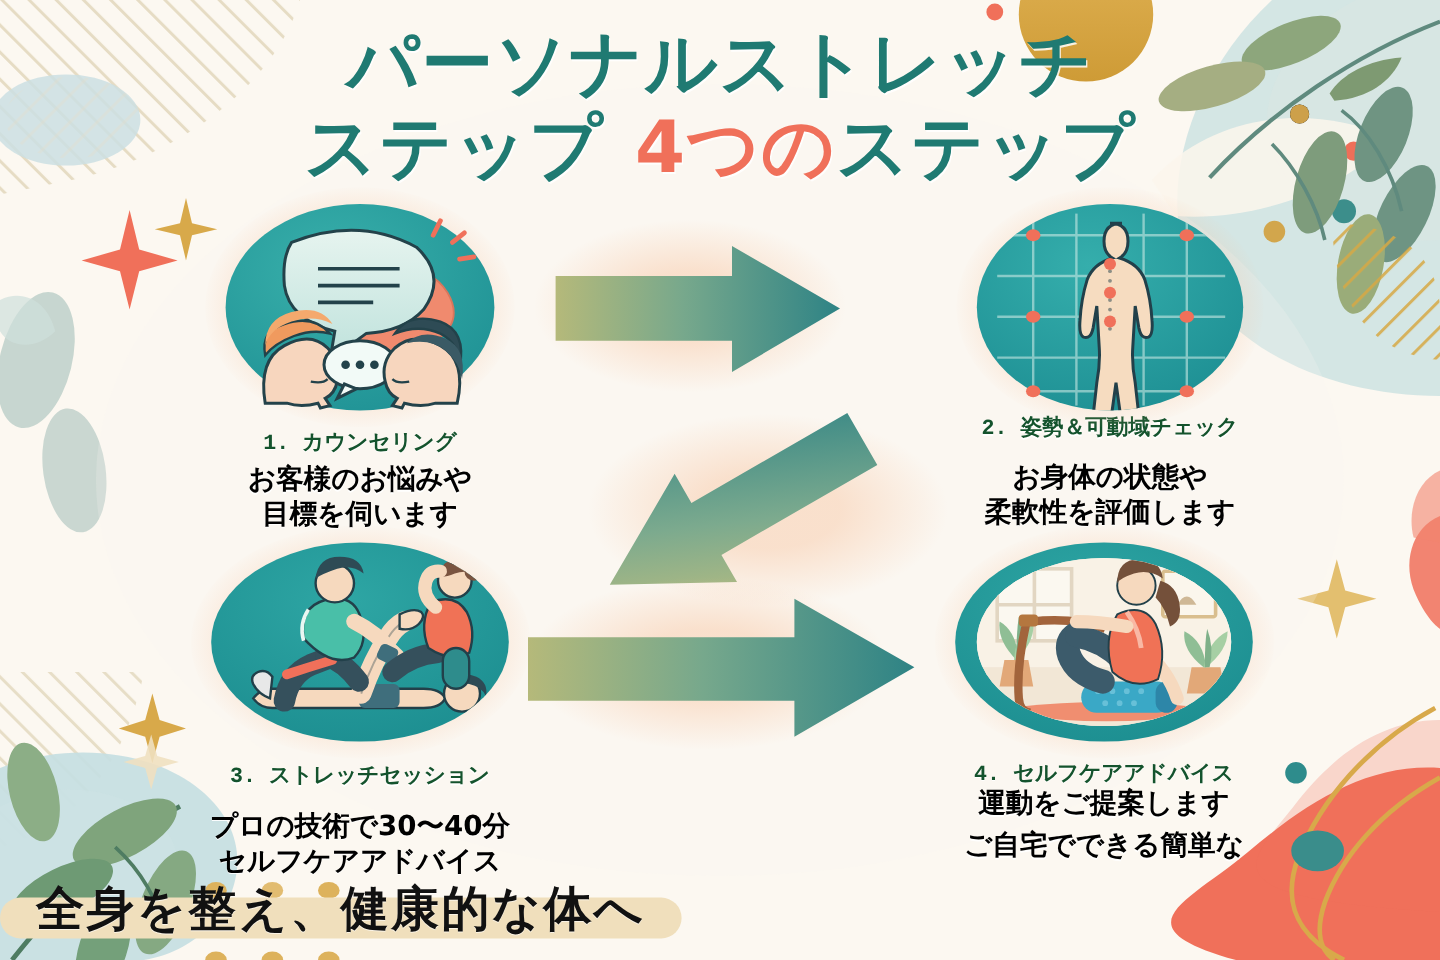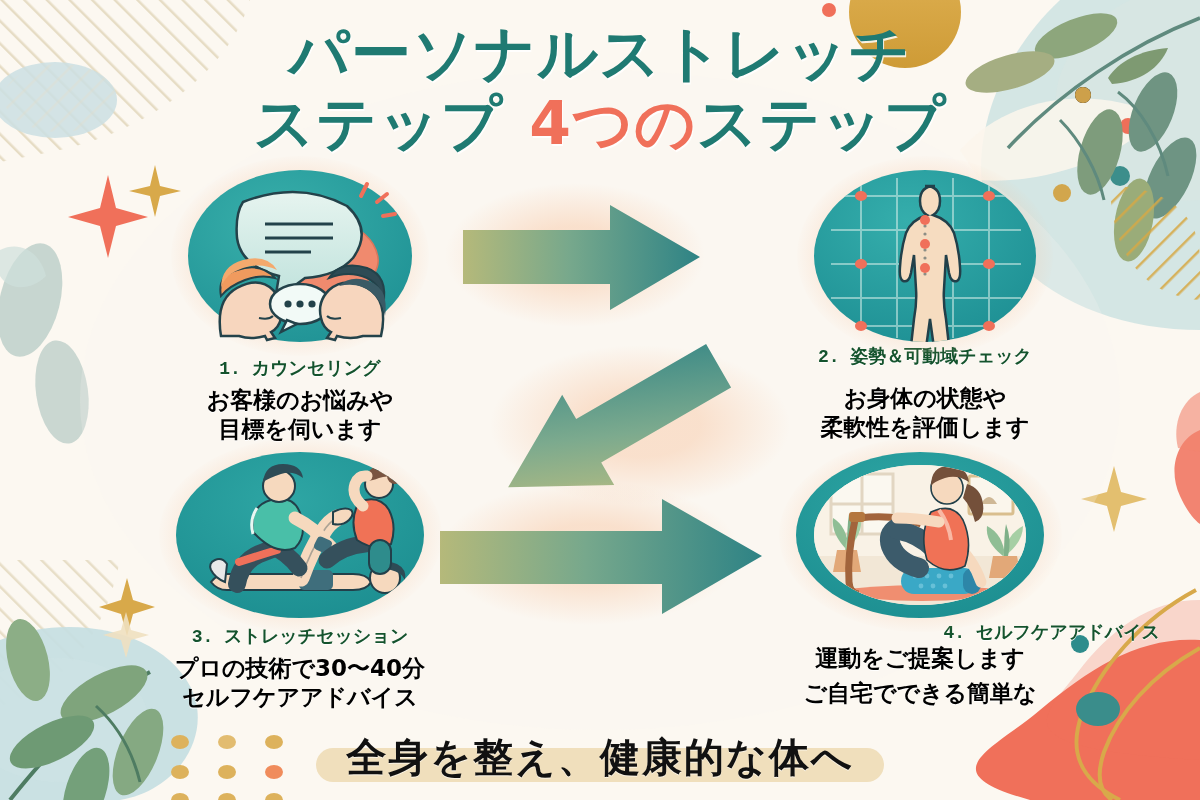--- a/index.html
+++ b/index.html
@@ -65,21 +65,21 @@
   }
 
   
   #step-1 { left:90px;  top:168px; width:420px; }
   #step-2 { left:690px; top:168px; width:470px; }
   #step-3 { left:60px;  top:450px; width:480px; }
   #step-4 { left:680px; top:450px; width:480px; }
 
   
   .bottom-banner {
-    position:absolute; left:0; top:726px; width:1200px; text-align:center;font-family:Liberation Mono, monospace;
+    position:absolute; left:0; top:726px; width:1200px; text-align:left;font-family:Liberation Mono, monospace;
   }
   .banner-inner {
     display:inline-block; position:relative;
     padding:4px 30px 6px 30px;
   }
   .banner-pill {
     position:absolute; left:0; right:0; top:22px; height:34px;
     background:#F0DFBC; border-radius:18px; z-index:0;
   }
   .banner-text {
@@ -423,22 +423,22 @@
               <circle cx="222" cy="26" r="8" fill="#7A5440"></circle>
               <path d="M192,30 q4,-16 20,-14 q14,2 14,14 q-10,-6 -20,-2 q-10,4 -14,2 Z" fill="#7A5440"></path>
 
               <path d="M190,56 q-12,-10 -8,-22 q3,-9 12,-8" stroke="#F6D9BE" stroke-width="11" fill="none" stroke-linecap="round"></path>
 
               <rect x="196" y="90" width="22" height="34" rx="11" fill="#2E8C8C" stroke="#22404A" stroke-width="2"></rect>
             </g>
           </g>
         </svg>
       </div>
-      <div class="step-title" style="margin-top:4px;">3. ストレッチセッション</div>
-      <div class="step-desc" style="margin-top:6px;">プロの技術で30〜40分</div>
+      <div class="step-title" style="margin-top:14px;">3. ストレッチセッション</div>
+      <div class="step-desc" style="margin-top:17px;">プロの技術で30〜40分</div>
       <div class="step-desc">セルフケアアドバイス</div>
     </div>
 
     <div class="step" id="step-4">
       <div class="step-ill" style="width:255px;height:170px;">
         <div class="glow"></div>
         <svg class="circle-svg" width="255" height="170" viewBox="0 0 255 170">
           <defs>
             <radialGradient id="c4g" cx="0.45" cy="0.3" r="0.85">
               <stop offset="0%" stop-color="#2EA6A4"></stop>
@@ -512,21 +512,21 @@
               <path d="M146,72 q-24,-4 -42,-4" stroke="#F6D9BE" stroke-width="11" fill="none" stroke-linecap="round"></path>
 
               <circle cx="154" cy="38" r="16" fill="#F6D9BE" stroke="#22404A" stroke-width="1.6"></circle>
               <path d="M138,36 q0,-20 18,-20 q18,0 20,16 q-12,-8 -24,-4 q-12,4 -14,8 Z" fill="#74503A"></path>
 
               <path d="M174,34 q14,4 16,20 q2,14 -8,18 q-4,-16 -12,-24 Z" fill="#74503A"></path>
             </g>
           </g>
         </svg>
       </div>
-      <div class="step-title" style="margin-top:0;text-align:right;">4. セルフケアアドバイス</div>
+      <div class="step-title" style="margin-top:12px;">4. セルフケアアドバイス</div>
       <div class="step-desc">運動をご提案します</div>
       <div class="step-desc" style="margin-top:6px;">ご自宅でできる簡単な</div>
     </div>
 
     <div class="bottom-banner">
       <span class="banner-inner">
         <span class="banner-pill"></span>
         <span class="banner-text">全身を整え、健康的な体へ</span>
       </span>
     </div>

